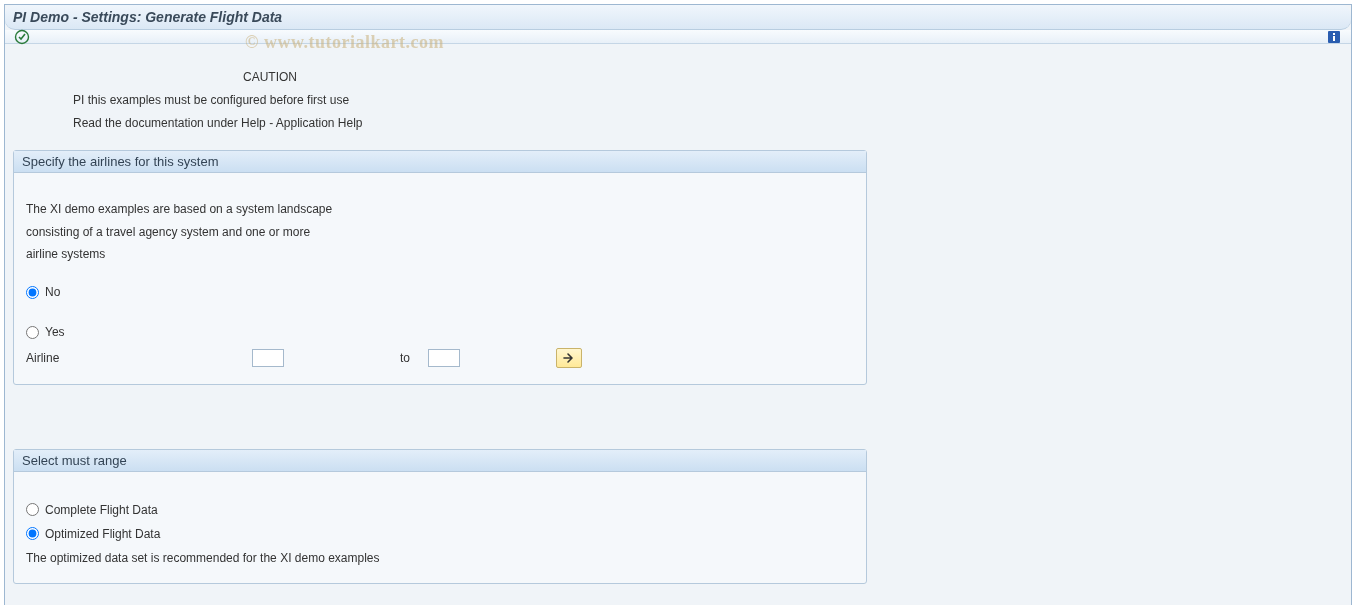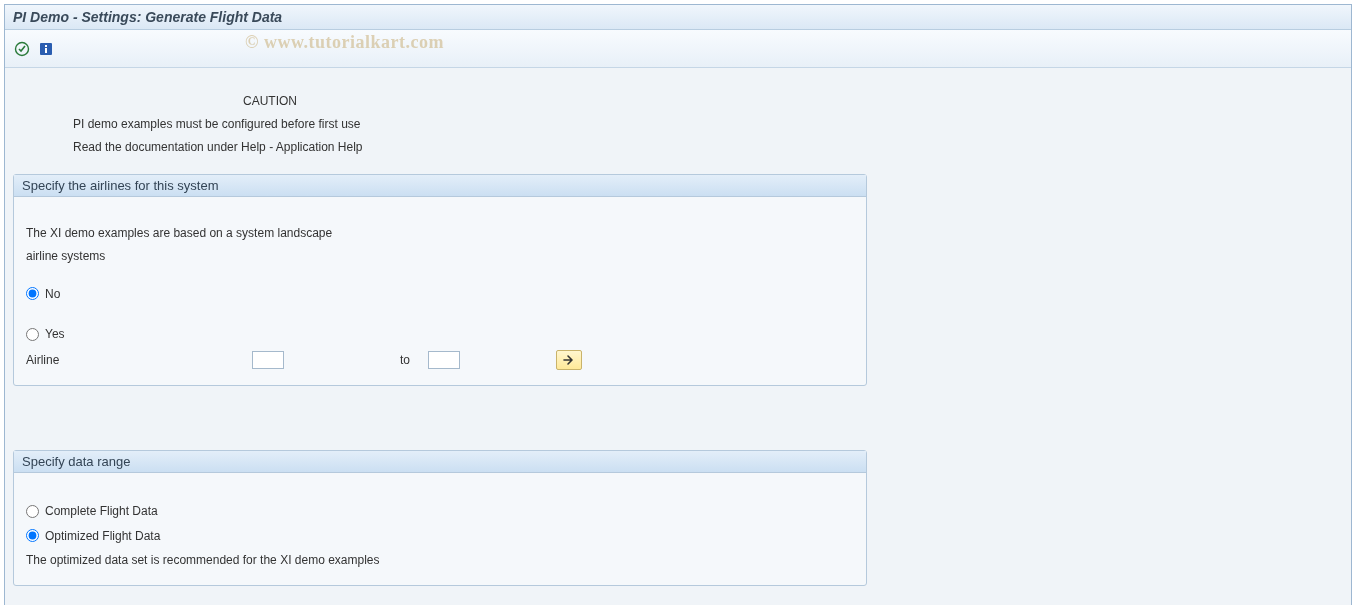--- a/index.html
+++ b/index.html
@@ -20,30 +20,32 @@
       background: #f0f4f8;
     }
     .titlebar {
       background: linear-gradient(to bottom, #f0f6fc 0%, #dbe8f5 100%);
       border-bottom: 1px solid #b8cde0;
       padding: 4px 8px;
       font-style: italic;
       font-weight: bold;
       font-size: 14px;
       color: #3a4a5a;
+      border-radius: 10px;
     }
     .toolbar {
       background: linear-gradient(to bottom, #f8fbfe 0%, #e8f0f8 100%);
       border-bottom: 1px solid #c5d6e6;
       padding: 4px 8px;
-      height: 38px;
+      height: 14px;
       display: flex;
       align-items: center;
       gap: 6px;
       position: relative;
+      justify-content: space-between;
     }
     .toolbar-icon {
       width: 18px;
       height: 18px;
       display: inline-flex;
       align-items: center;
       justify-content: center;
       cursor: pointer;
     }
     .watermark {
@@ -160,28 +162,29 @@
         <rect x="6" y="6" width="2" height="5" fill="#fff"></rect>
       </svg>
     </span>
     <div class="watermark">© www.tutorialkart.com</div>
   </div>
 
   <div class="content">
 
     <div class="caution-block">
       <div class="caution-title">CAUTION</div>
-      <div class="caution-line">PI demo examples must be configured before first use</div>
+      <div class="caution-line">PI this examples must be configured before first use</div>
       <div class="caution-line">Read the documentation under Help - Application Help</div>
     </div>
 
     <div class="group-box">
       <div class="group-header">Specify the airlines for this system</div>
       <div class="group-body">
         <div>The XI demo examples are based on a system landscape</div>
+        <div>consisting of a travel agency system and one or more</div>
         <div>airline systems</div>
         <div class="spacer"></div>
 
         <label class="radio-row">
           <input type="radio" name="isAirline" checked="" style="">
           <span>No</span>
         </label>
 
         <div class="spacer"></div>
 
@@ -200,21 +203,21 @@
               <path d="M2 6 L9 6 M6 2 L10 6 L6 10" fill="none" stroke="#333" stroke-width="1.6" stroke-linecap="round" stroke-linejoin="round"></path>
             </svg>
           </div>
         </div>
       </div>
     </div>
 
     <div class="gap-between"></div>
 
     <div class="group-box">
-      <div class="group-header">Specify data range</div>
+      <div class="group-header">Select must range</div>
       <div class="group-body">
 
         <label class="radio-row">
           <input type="radio" name="dataset" style="">
           <span>Complete Flight Data</span>
         </label>
 
         <label class="radio-row">
           <input type="radio" name="dataset" checked="" style="">
           <span>Optimized Flight Data</span>

